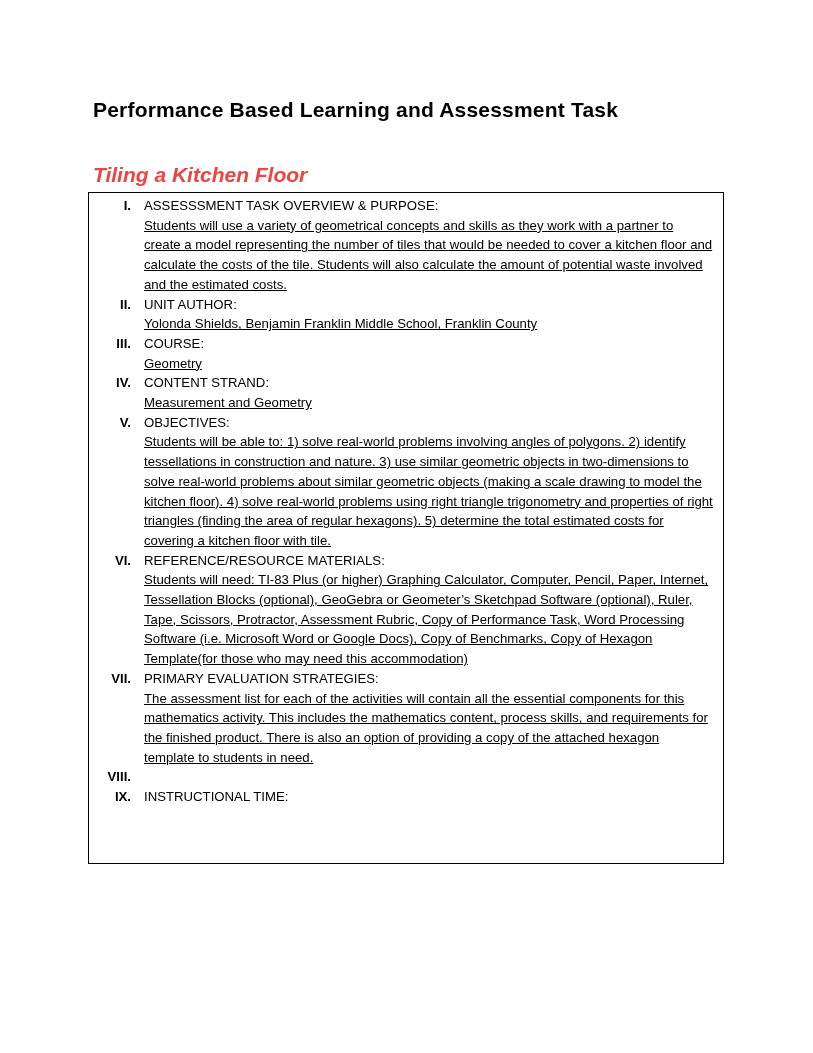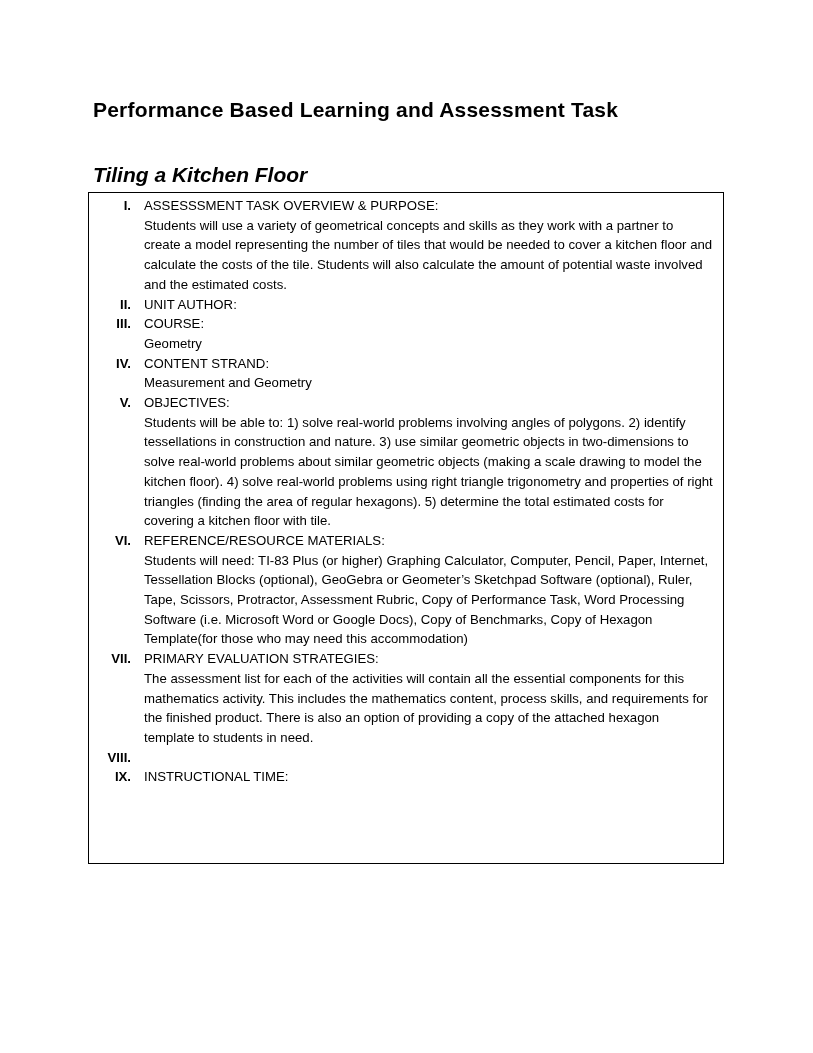--- a/index.html
+++ b/index.html
@@ -27,21 +27,21 @@
     color: #000000;
   }
   .subtitle {
     position: absolute;
     left: 93px;
     top: 163px;
     margin: 0;
     font-size: 21px;
     font-weight: 700;
     font-style: italic;
-    color: #000000;
+    color: #ef4444;
   }
   .task-table {
     position: absolute;
     left: 88px;
     top: 192px;
     width: 636px;
     min-height: 672px;
     border: 1.5px solid #000000;
     box-sizing: border-box;
     padding: 3px 0 4px 0;
@@ -63,20 +63,21 @@
   }
   .heading {
     font-size: 13.2px;
     line-height: 19.7px;
     font-weight: 400;
   }
   .body {
     font-size: 13.2px;
     line-height: 19.7px;
     font-weight: 400;
+    text-decoration: underline;
   }
 </style>
 </head>
 <body>
 
 <div class="page">
 
   <h1 class="title">Performance Based Learning and Assessment Task</h1>
 
   <h2 class="subtitle">Tiling a Kitchen Floor</h2>
@@ -88,20 +89,21 @@
       <div class="content">
         <div class="heading">ASSESSSMENT TASK OVERVIEW &amp; PURPOSE:</div>
         <div class="body">Students will use a variety of geometrical concepts and skills as they work with a partner to create a model representing the number of tiles that would be needed to cover a kitchen floor and calculate the costs of the tile. Students will also calculate the amount of potential waste involved and the estimated costs.</div>
       </div>
     </div>
 
     <div class="row">
       <div class="numeral">II.</div>
       <div class="content">
         <div class="heading">UNIT AUTHOR:</div>
+        <div class="body">Yolonda Shields, Benjamin Franklin Middle School, Franklin County</div>
       </div>
     </div>
 
     <div class="row">
       <div class="numeral">III.</div>
       <div class="content">
         <div class="heading">COURSE:</div>
         <div class="body">Geometry</div>
       </div>
     </div>

